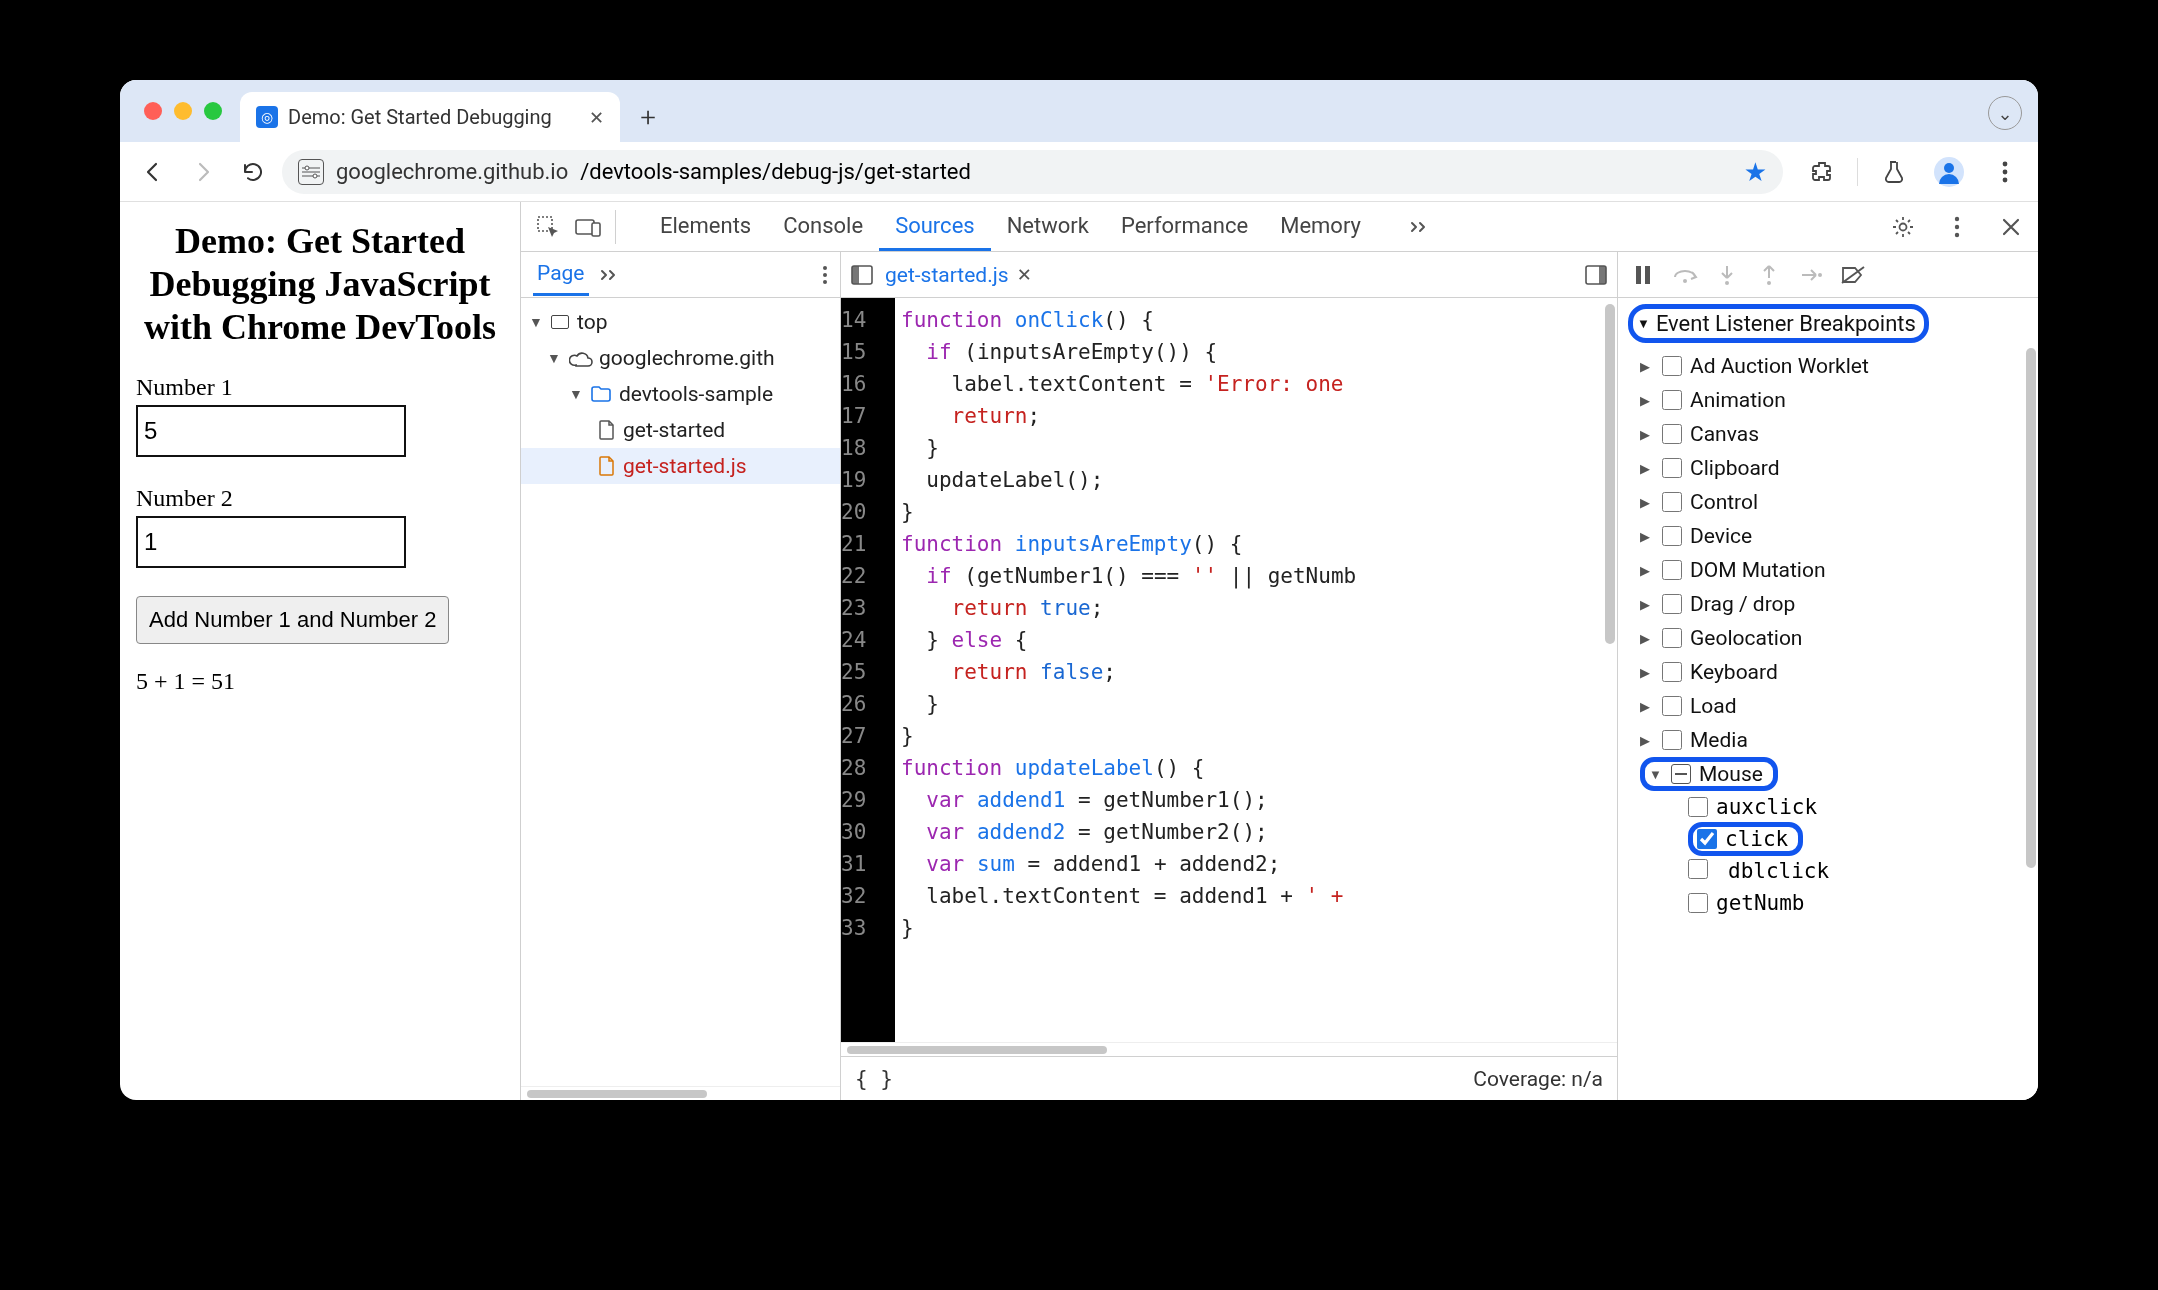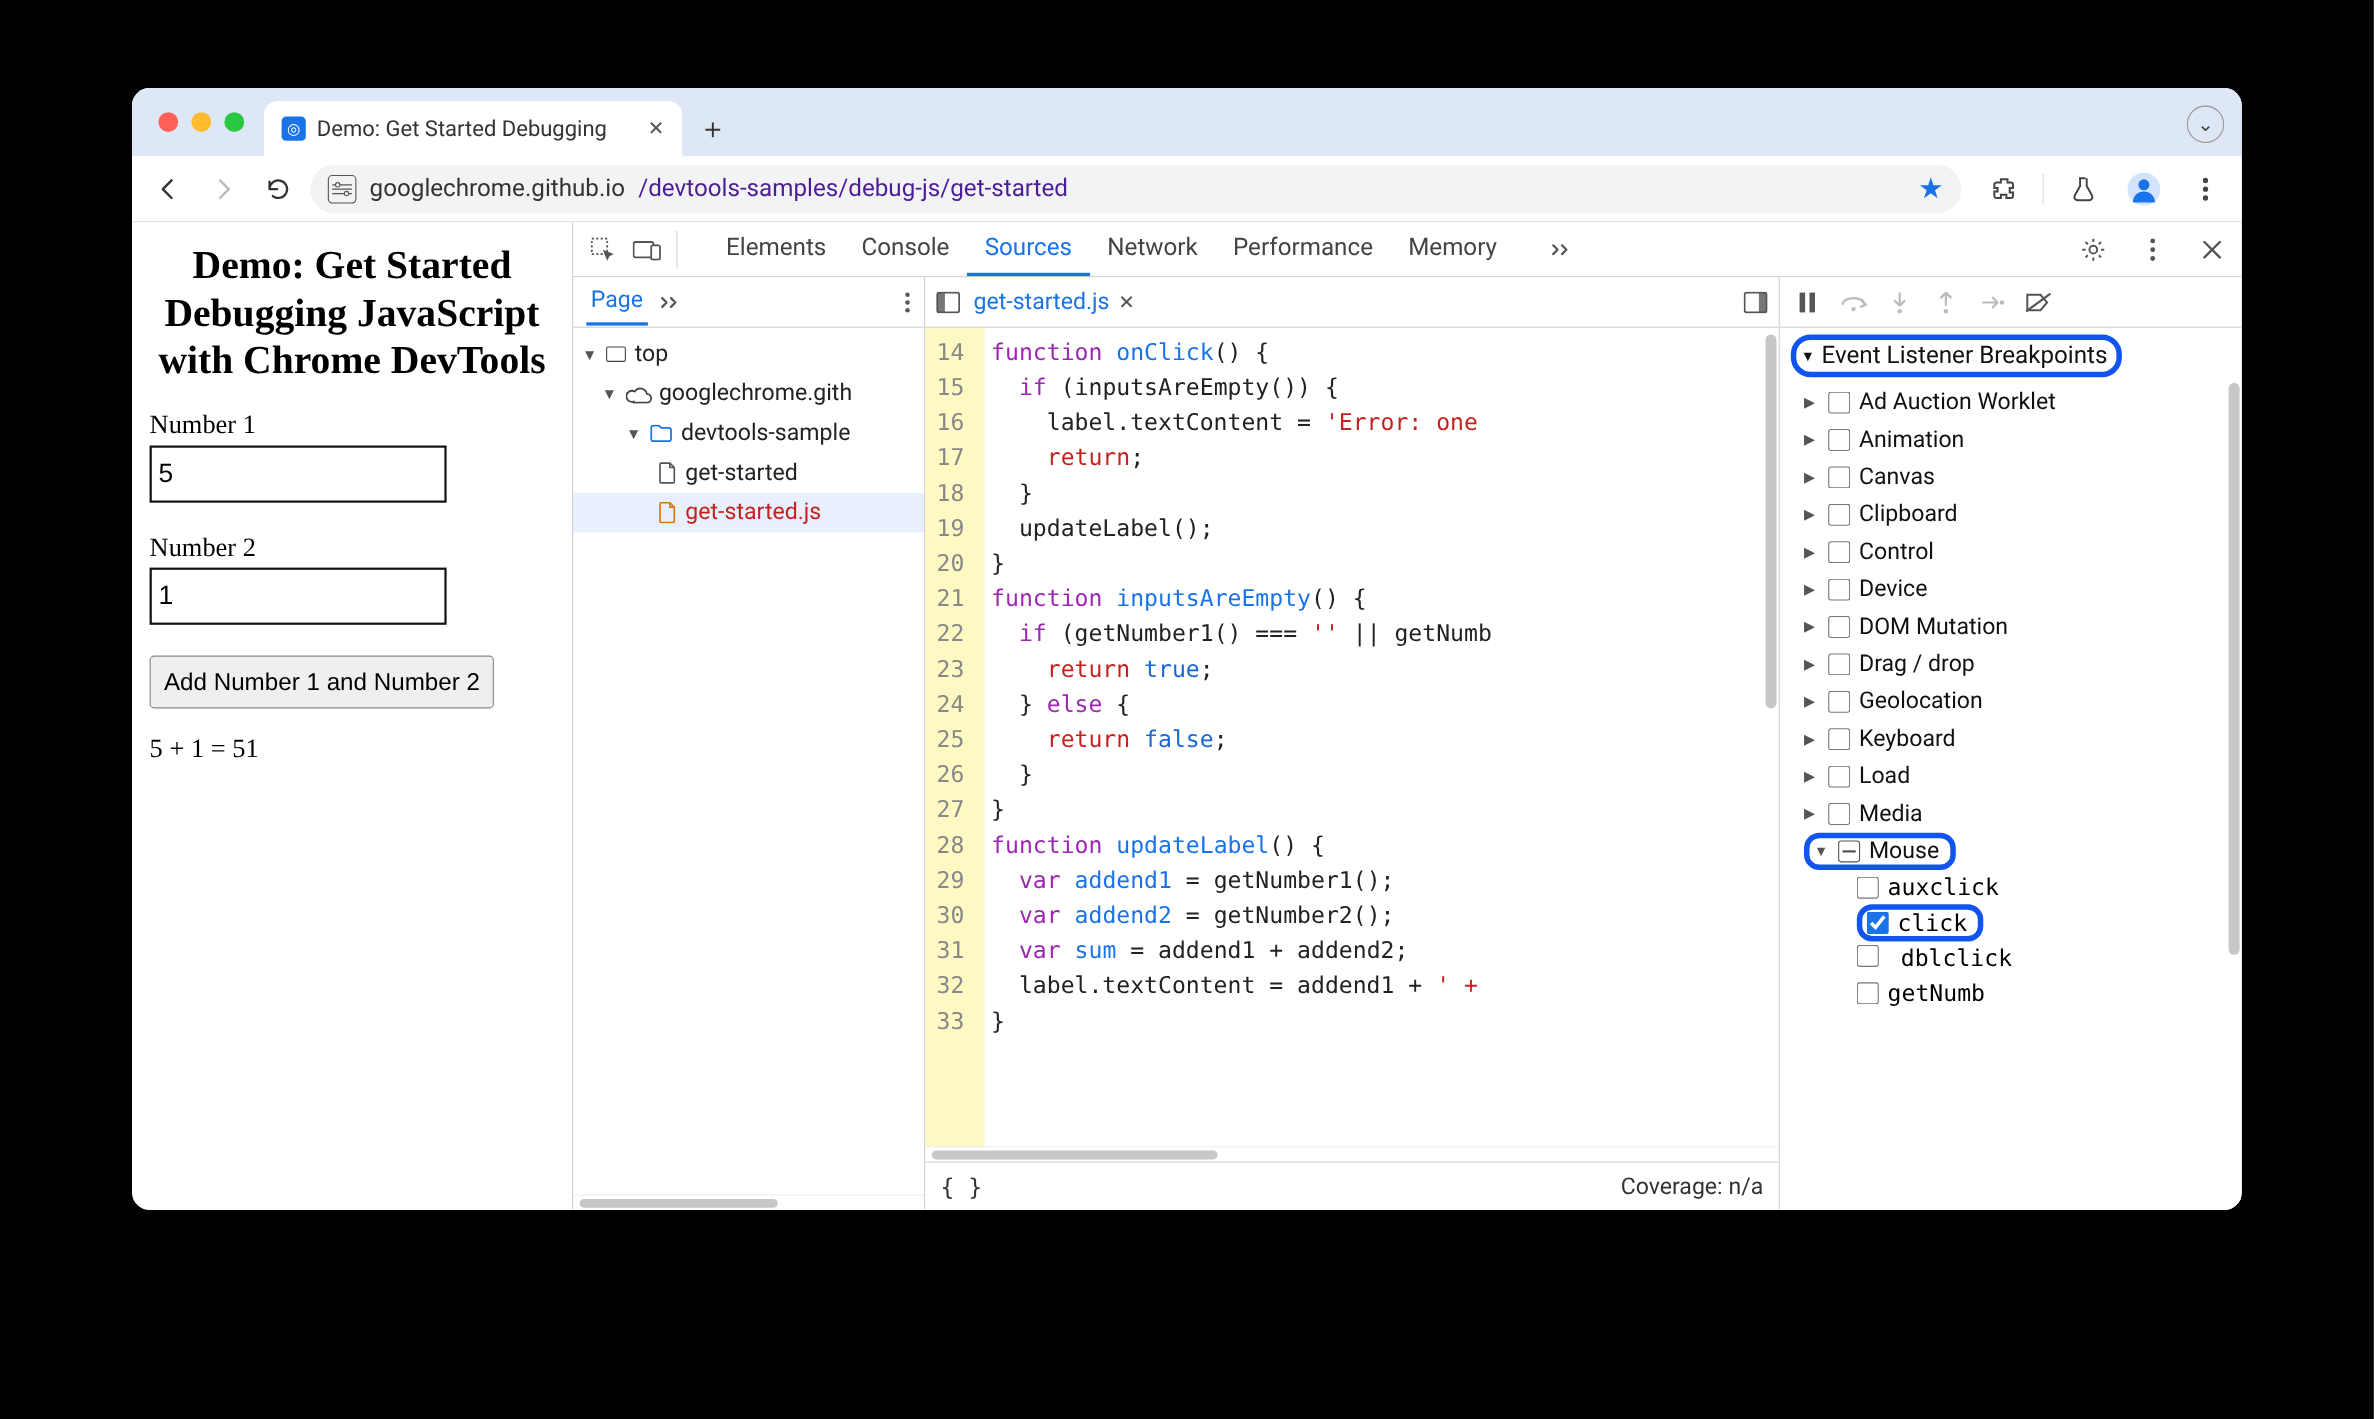--- a/index.html
+++ b/index.html
@@ -74,21 +74,21 @@
     background:#f1f3f4;
     border-radius:22px;
     display:flex;
     align-items:center;
     padding: 0 16px;
     gap:12px;
     font-size:22px;
     color:#333;
   }
   .omnibox .site-icon { width:26px; height:26px; border:1.5px solid #555; border-radius:4px; position:relative; display:flex;align-items:center;justify-content:center;font-size:14px;}
-  .omnibox .url-muted { color:#4c1d95; }
+  .omnibox .url-muted { color:#000000; }
   .omnibox .star { margin-left:auto; color:#1a73e8; font-size:26px;}
   .ext-area { display:flex; align-items:center; gap:14px; padding-left:10px;}
   .divider-v { width:1px; height:28px; background:#ddd; }
   
   .content-area {
     flex:1;
     display:flex;
     overflow:hidden;
   }
   
@@ -210,25 +210,25 @@
     flex:1;
     display:flex;
     overflow:hidden;
     font-family: ui-monospace, Menlo, Consolas, monospace;
     font-size:21px;
     line-height:32px;
     position:relative;
   }
   .gutter {
     width:54px;
-    text-align:center;
+    text-align:left;
     color:#888;
     padding:6px 8px 6px 0;
     user-select:none;
-    background:#fef9c3;
+    background:#000000;
   }
   .code {
     flex:1;
     padding:6px 0 6px 6px;
     white-space:pre;
     overflow:hidden;
     color:#222;
   }
   .code .kw { color:#9c27b0;}   
   .code .fn { color:#1a73e8;}   

